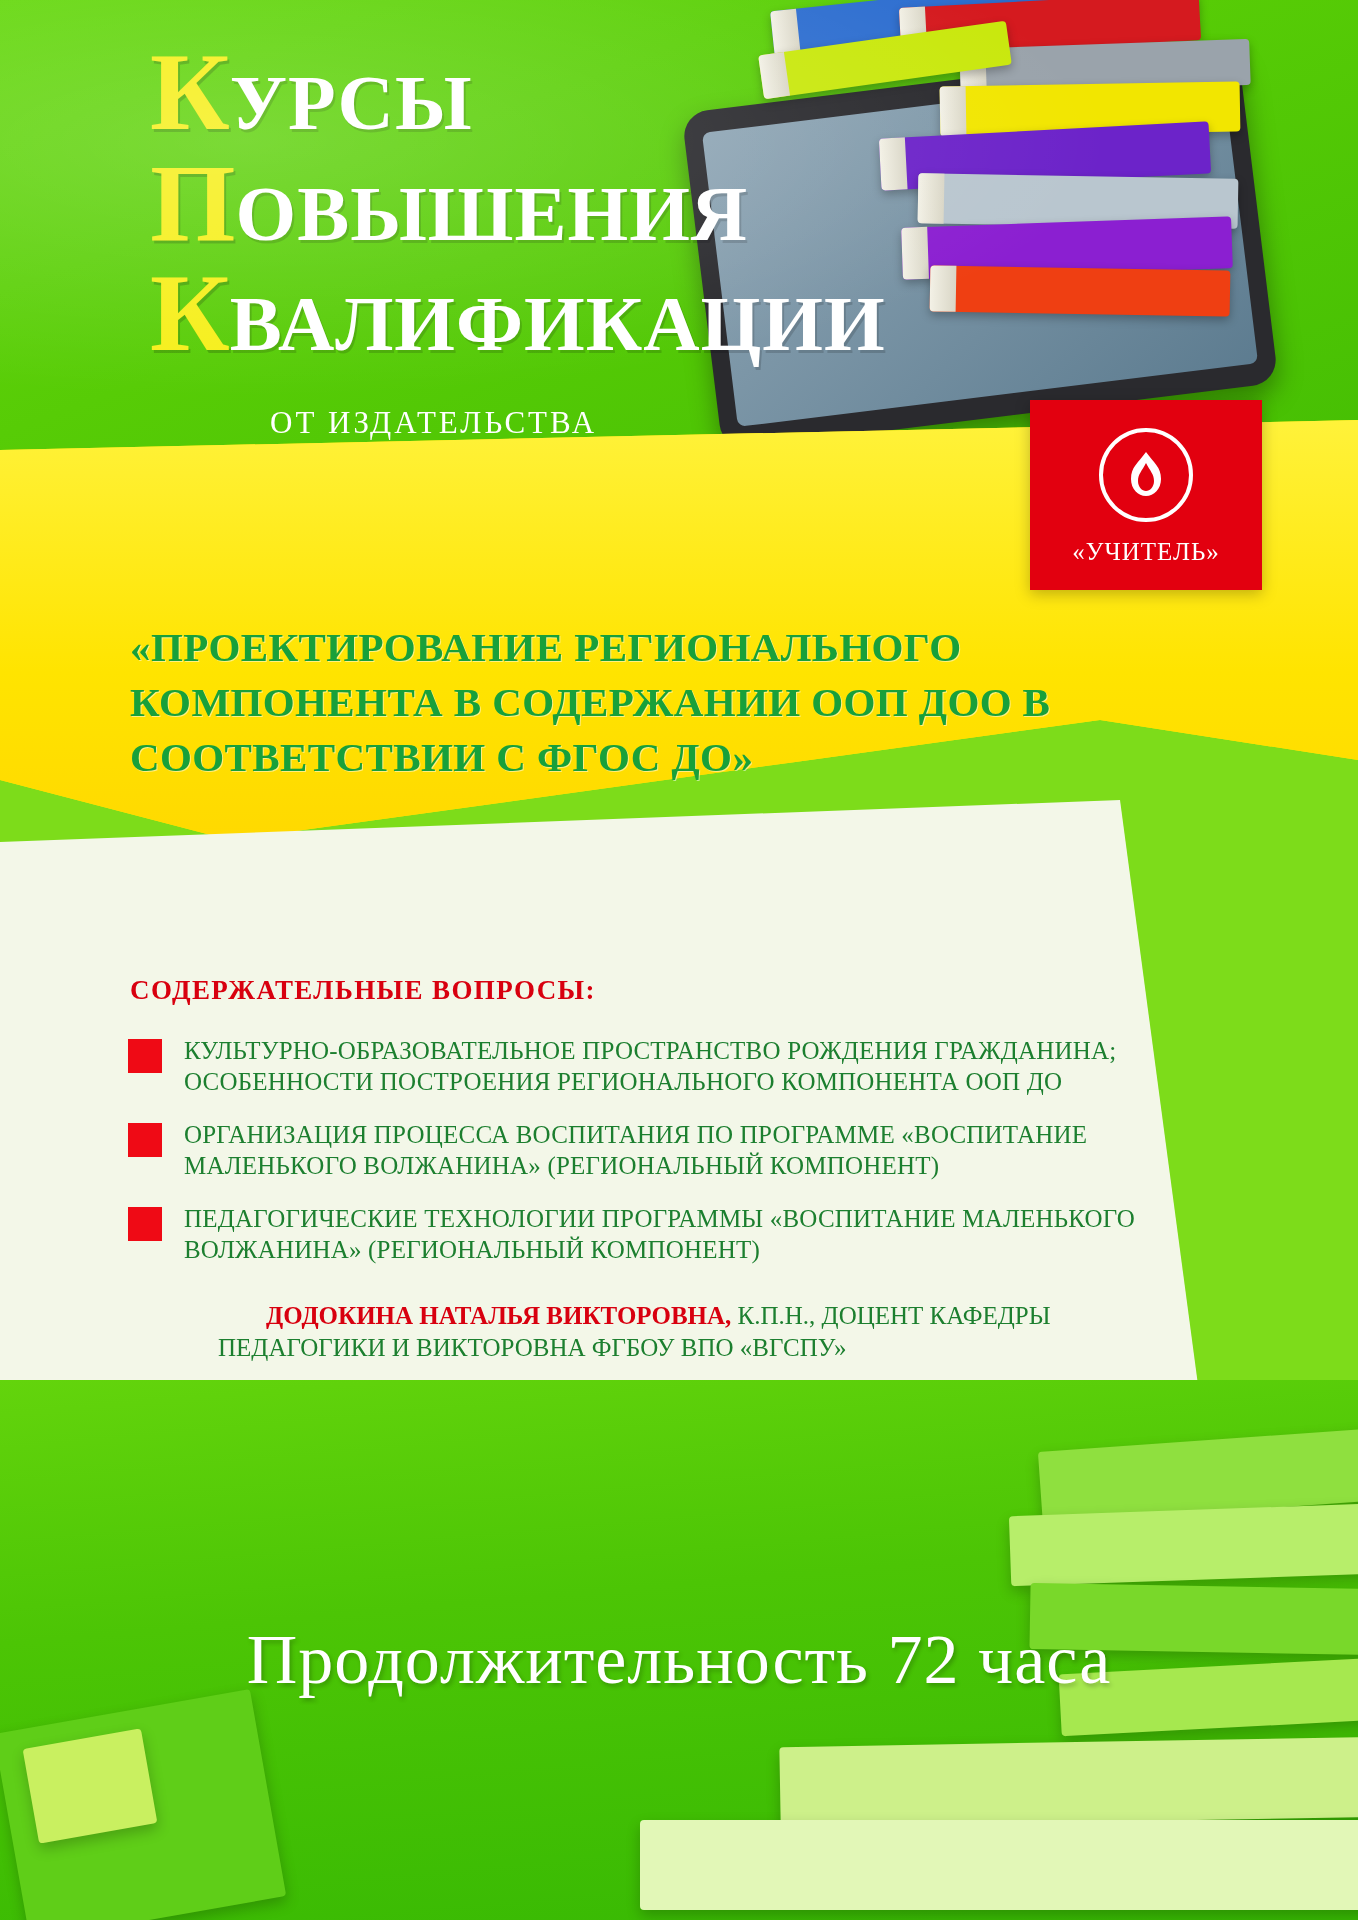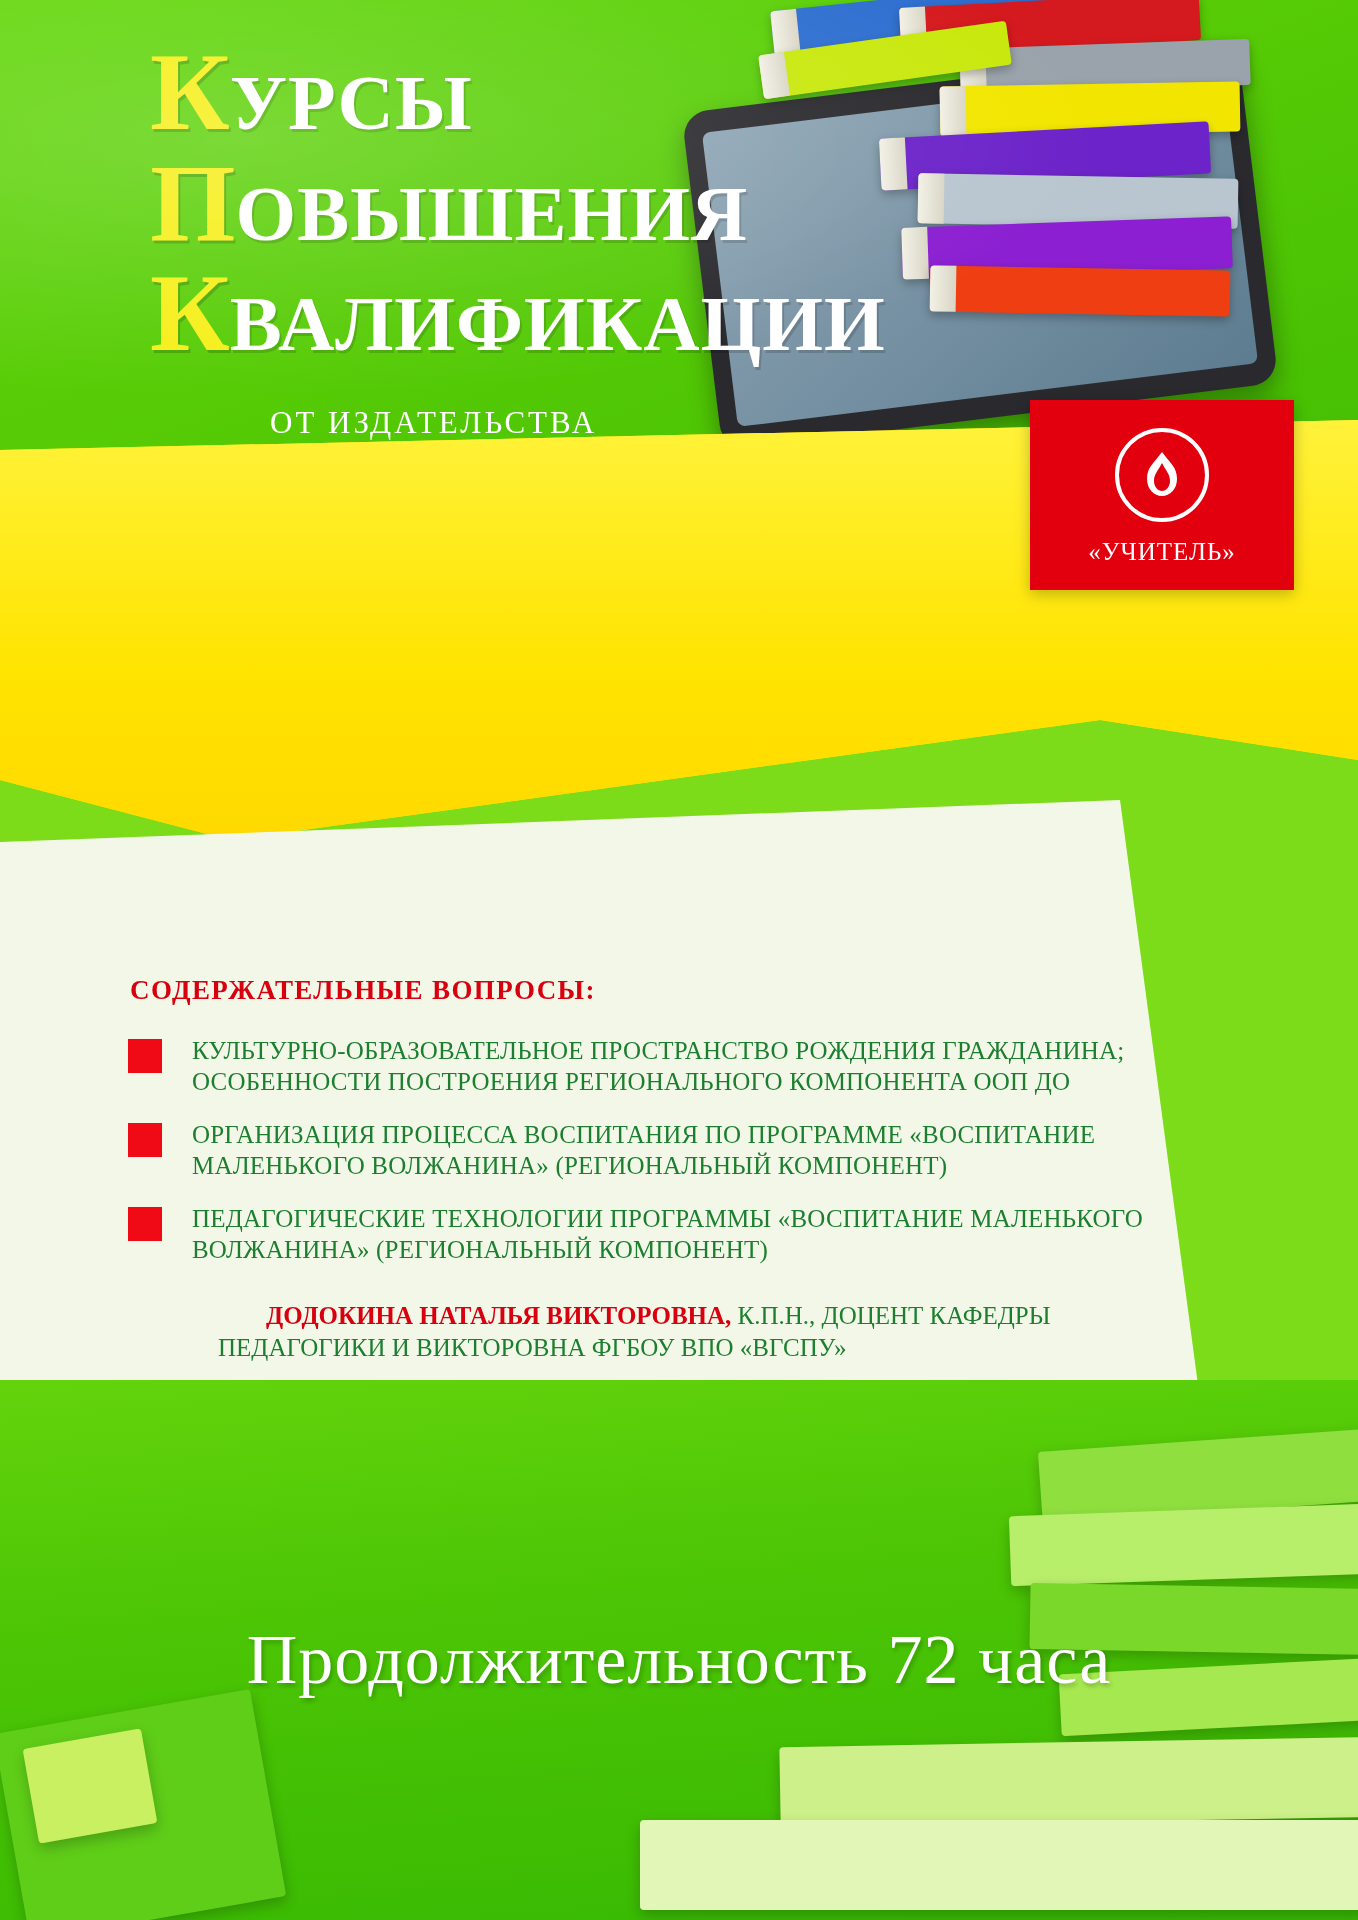--- a/index.html
+++ b/index.html
@@ -117,21 +117,21 @@
   .yellow-band::before{
     content:"";
     position:absolute; left:0; top:0; width:100%; height:100%;
     background: linear-gradient(180deg, #fff23a 0%, #ffe400 60%, #ffd900 100%);
   }
 
   
   .logo-box {
     position: absolute;
     left: 1030px; top: 400px;
-    width: 264px; height: 190px;
+    width: 232px; height: 190px;
     background: #e2000f;
     box-shadow: 0 4px 14px rgba(0,0,0,.25);
   }
   .logo-mark {
     position: absolute;
     left: 50%; top: 28px;
     transform: translateX(-50%);
     width: 86px; height: 86px;
     border-radius: 50%;
     border: 4px solid #ffffff;
@@ -184,21 +184,20 @@
     letter-spacing: 1.4px;
   }
   .q-list {
     position: absolute;
     left: 128px; top: 235px;
     width: 1050px;
   }
   .q-item {
     display: flex;
     margin-bottom: 22px;
-    gap: 8px;
   }
   .q-bullet {
     flex: 0 0 auto;
     width: 34px; height: 34px;
     background: #ef0a15;
     margin-right: 22px;
     margin-top: 4px;
   }
   .q-text {
     color: #1c7f2f;
@@ -314,20 +313,21 @@
   <div class="logo-box">
     <div class="logo-mark">
       <svg width="56" height="56" viewBox="0 0 56 56" aria-hidden="true">
         <path d="M28 5 C20 16, 13 20, 13 32 c0 10, 7 17, 15 17 s15-7, 15-17 c0-12,-7,-16,-15,-27 z" fill="#ffffff"></path>
         <path d="M28 16 C24 24, 20 27, 20 34 c0 6, 4 10, 8 10 s8-4, 8-10 c0-7,-4,-10,-8,-18 z" fill="#e2000f"></path>
       </svg>
     </div>
     <div class="logo-text">«УЧИТЕЛЬ»</div>
   </div>
 
+  <div class="course-title">«ПРОЕКТИРОВАНИЕ РЕГИОНАЛЬНОГО КОМПОНЕНТА В СОДЕРЖАНИИ ООП ДОО В СООТВЕТСТВИИ С ФГОС ДО»</div>
 
   <div class="white-card"></div>
   <div class="white-inner">
 
     <div class="sect-head">СОДЕРЖАТЕЛЬНЫЕ ВОПРОСЫ:</div>
 
     <div class="q-list">
       <div class="q-item">
         <div class="q-bullet"></div>
         <div class="q-text">КУЛЬТУРНО-ОБРАЗОВАТЕЛЬНОЕ ПРОСТРАНСТВО РОЖДЕНИЯ ГРАЖДАНИНА; ОСОБЕННОСТИ ПОСТРОЕНИЯ РЕГИОНАЛЬНОГО КОМПОНЕНТА ООП ДО</div>

